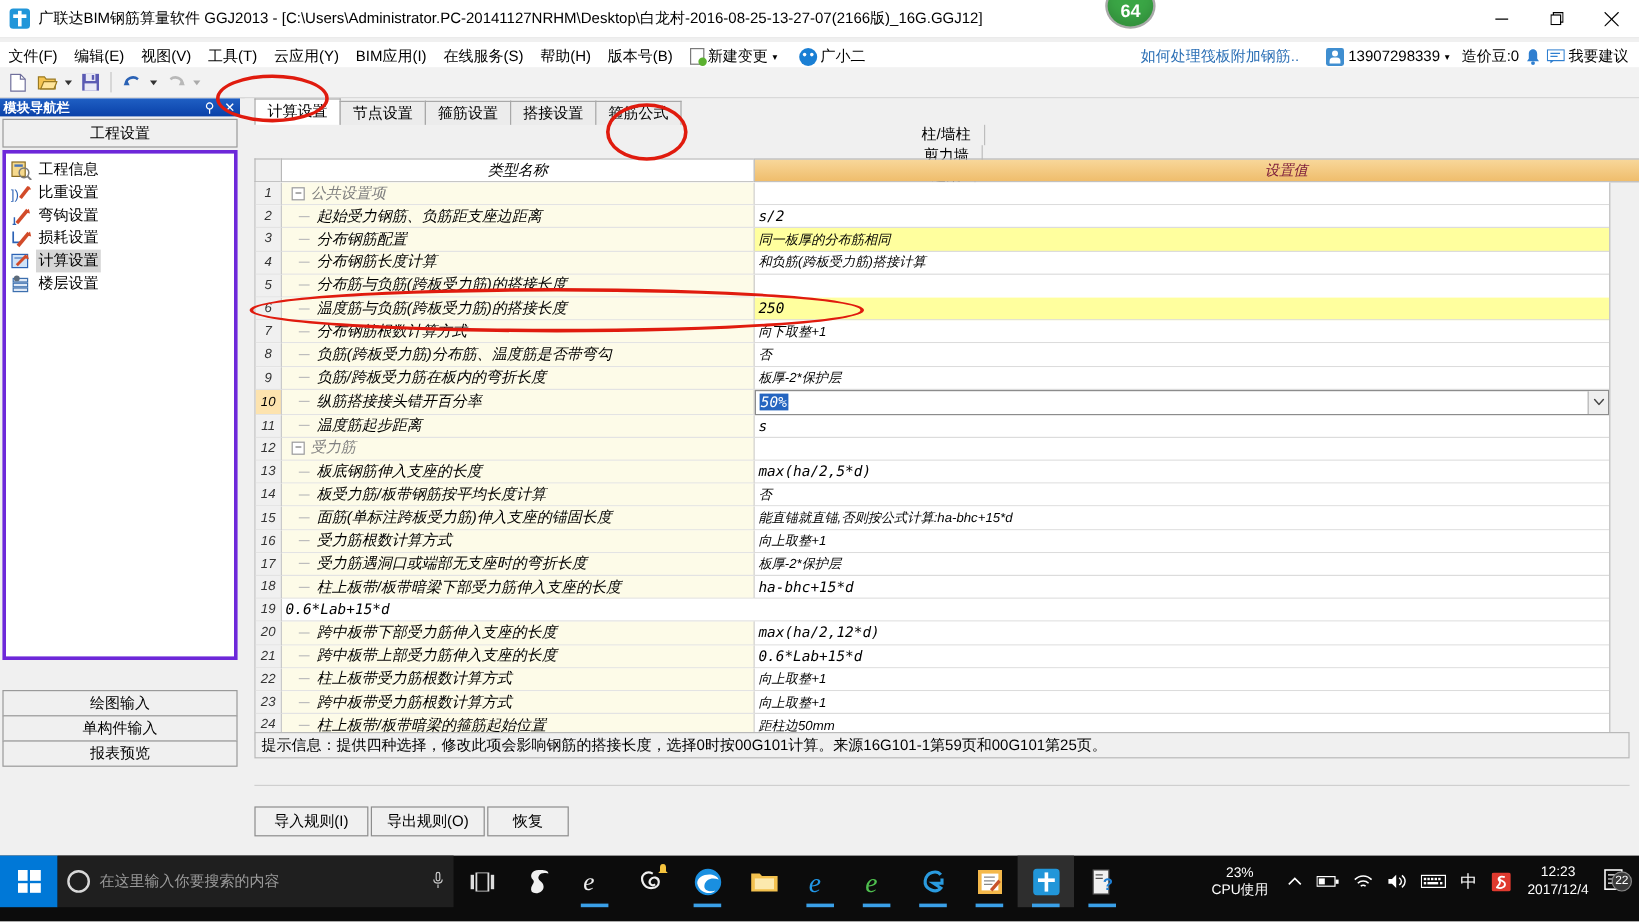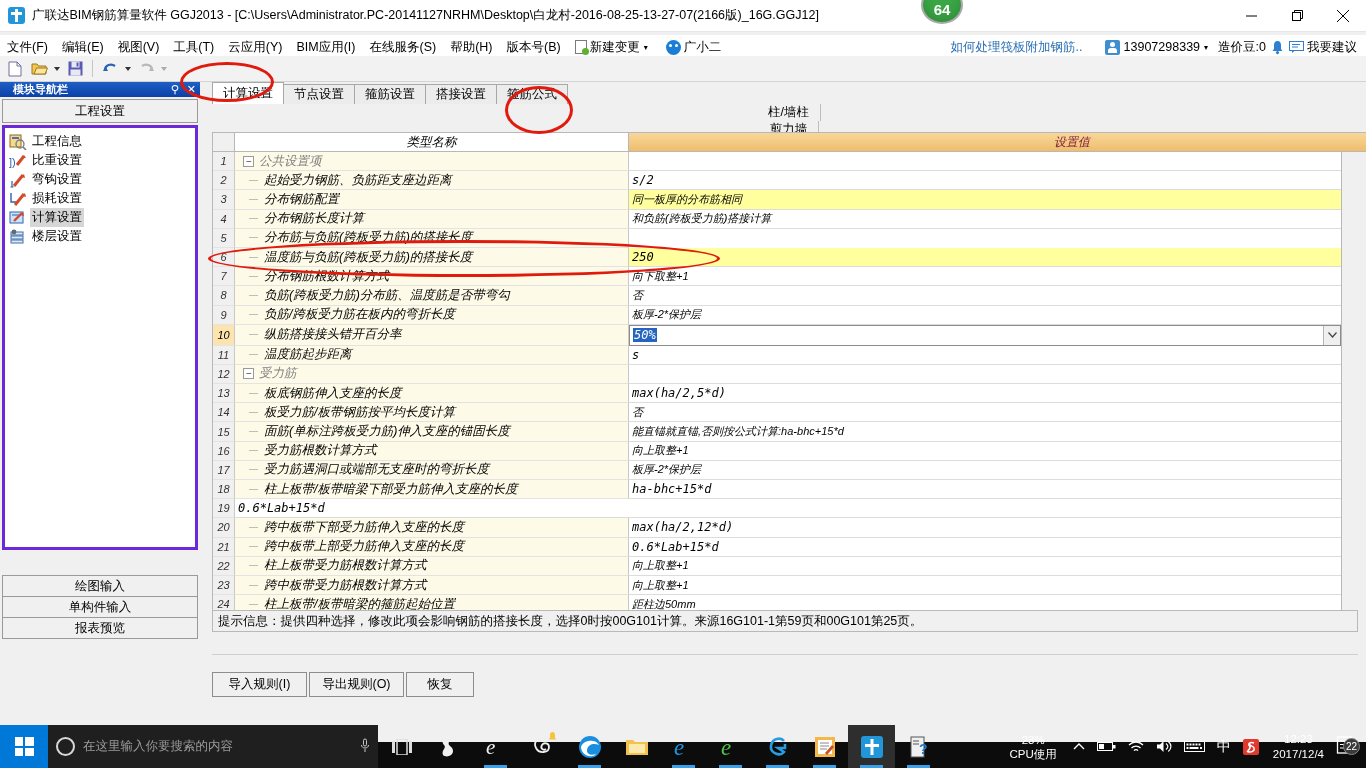--- a/index.html
+++ b/index.html
@@ -90,21 +90,21 @@
   .tri-down { width:0;height:0;border-left:3px solid transparent;border-right:3px solid transparent;border-top:4px solid #333; }
 
   
   .leftpanel {
     position:absolute; left:0; top:82px; width:200px; height:556px;
     background:#f0f0f0;
   }
   .lp-header {
     height:15px; background:linear-gradient(#1f5fc4,#0a41a8);
     color:#fff; font-size:11px; display:flex; align-items:center;
-    padding-left:13px; font-weight:bold;
+    padding-left:3px; font-weight:bold;
   }
   .lp-header .sp { flex:1; }
   .lp-header .pin, .lp-header .x { font-size:11px; padding:0 4px; color:#fff; }
   .lp-groupbtn {
     margin:2px 2px 0 2px; height:24px; background:#f0f0f0; border:1px solid #9a9a9a;
     display:flex; align-items:center; justify-content:center; font-size:12.5px;
   }
   .lp-list {
     margin:2px; height:425px; background:#fff; border:3px solid #6d28d9;
     padding:4px 0 0 4px;
@@ -222,22 +222,22 @@
   .content-sep { position:absolute; left:8px; top:572px; width:1146px; height:1px; background:#cfcfcf;}
 
   
   .annot { position:absolute; pointer-events:none; }
   .ell {
     position:absolute; border:3px solid #e01b0e; border-radius:50%;
   }
 
   
   .taskbar {
-    position:absolute; left:0; bottom:0; width:1366px; height:26px;
-    background:#0c0c0c; display:flex; align-items:flex-end;
+    position:absolute; left:0; bottom:0; width:1366px; height:55px;
+    background:#0c0c0c; display:flex; align-items:flex-start;
   }
   .start {
     width:48px;height:43px; background:#0078d7; display:flex;align-items:center;justify-content:center;
   }
   .winlogo { width:19px;height:19px; display:grid; grid-template-columns:1fr 1fr; grid-template-rows:1fr 1fr; gap:2px;}
   .winlogo div{ background:#fff;}
   .searchbox {
     width:330px;height:43px;background:#1f1f1f;display:flex;align-items:center;padding:0 8px;
   }
   .cortana { width:19px;height:19px;border:2px solid #d8d8d8;border-radius:50%;margin-right:8px;flex:none;}

